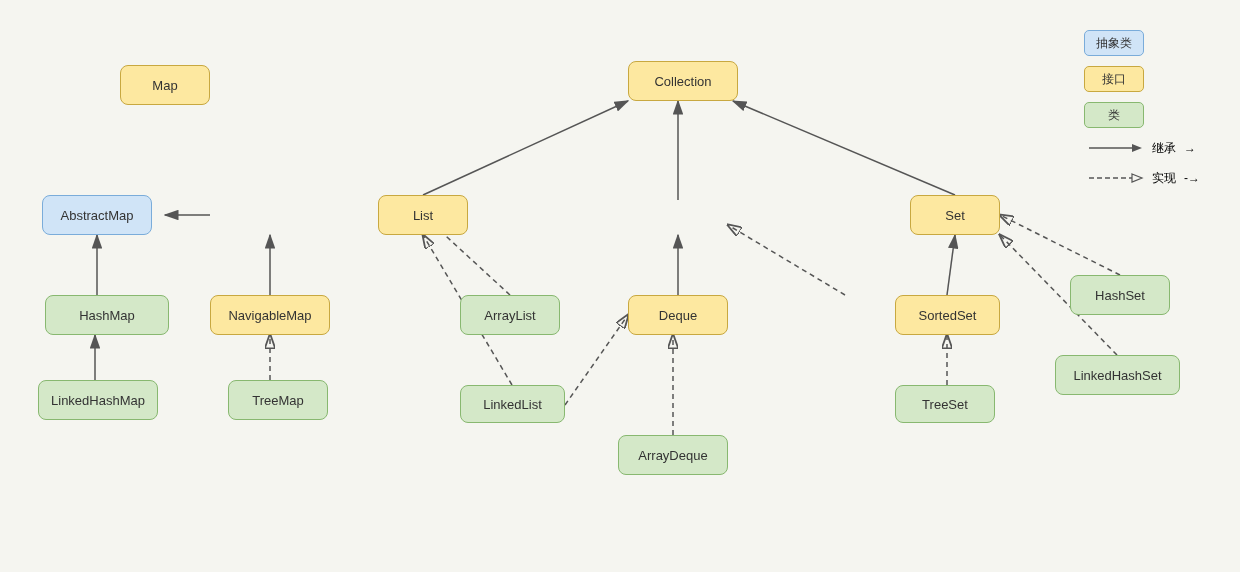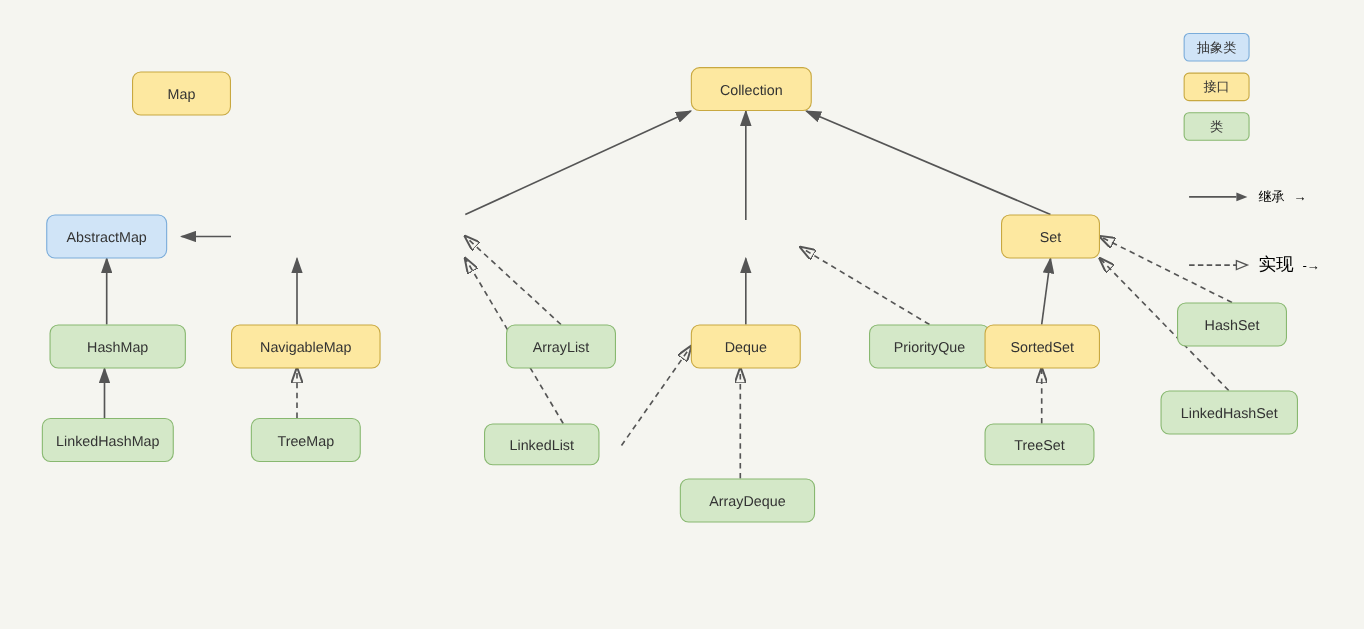--- a/index.html
+++ b/index.html
@@ -75,21 +75,20 @@
       display: flex;
       align-items: center;
       justify-content: center;
       font-size: 12px;
     }
     .legend-line {
       display: flex;
       align-items: center;
       gap: 8px;
       font-size: 12px;
-      margin-top: 31px;
     }
     .legend-line-svg {
       width: 60px;
       height: 20px;
     }
   </style>
 </head>
 <body>
 
 <div class="diagram-container">
@@ -146,66 +145,66 @@
   </svg>
 
   <div class="node node-interface" style="left:120px;top:65px;width:90px;height:40px">
     <span>Map</span>
   </div>
 
   <div class="node node-interface" style="left:628px;top:61px;width:110px;height:40px">
     <span>Collection</span>
   </div>
 
+  <div class="node node-interface" style="left:378px;top:195px;width:90px;height:40px">
+    <span>List</span>
+  </div>
 
 
   <div class="node node-interface" style="left:910px;top:195px;width:90px;height:40px">
     <span>Set</span>
   </div>
 
   <div class="node node-abstract" style="left:42px;top:195px;width:110px;height:40px">
     <span>AbstractMap</span>
   </div>
 
 
   <div class="node node-class" style="left:45px;top:295px;width:124px;height:40px">
     <span>HashMap</span>
   </div>
 
-  <div class="node node-interface" style="left:210px;top:295px;width:136px;height:40px">
+  <div class="node node-interface" style="left:210px;top:295px;width:120px;height:40px">
     <span>NavigableMap</span>
   </div>
 
   <div class="node node-class" style="left:38px;top:380px;width:120px;height:40px">
     <span>LinkedHashMap</span>
   </div>
 
   <div class="node node-class" style="left:228px;top:380px;width:100px;height:40px">
     <span>TreeMap</span>
   </div>
 
   <div class="node node-class" style="left:460px;top:295px;width:100px;height:40px">
     <span>ArrayList</span>
   </div>
 
-  <div class="node node-class" style="left:440px;top:385px;width:105px;height:28px">
+  <div class="node node-class" style="left:460px;top:385px;width:105px;height:28px">
     <span>LinkedList</span>
   </div>
 
   <div class="node node-interface" style="left:628px;top:295px;width:100px;height:40px">
     <span>Deque</span>
   </div>
 
-  <div class="node node-class" style="left:618px;top:435px;width:123px;height:40px">
+  <div class="node node-class" style="left:618px;top:435px;width:110px;height:40px">
     <span>ArrayDeque</span>
   </div>
 
-  <div class="node node-class" style="left:790px;top:295px;width:110px;height:40px">
-    <span>PriorityQue</span>
-  </div>
 
   <div class="node node-interface" style="left:895px;top:295px;width:105px;height:40px">
     <span>SortedSet</span>
   </div>
 
   <div class="node node-class" style="left:895px;top:385px;width:100px;height:23px">
     <span>TreeSet</span>
   </div>
 
   <div class="node node-class" style="left:1070px;top:275px;width:100px;height:40px">
@@ -238,17 +237,17 @@
         <polygon points="48,6 58,10 48,14" fill="#555"></polygon>
       </svg>
       <span style="font-size:12px">继承</span>
       <span style="font-size:12px">→</span>
     </div>
     <div class="legend-line">
       <svg class="legend-line-svg">
         <line x1="5" y1="10" x2="48" y2="10" stroke="#555" stroke-width="1.5" stroke-dasharray="5,3"></line>
         <polygon points="48,6 58,10 48,14" fill="none" stroke="#555" stroke-width="1.2"></polygon>
       </svg>
-      <span style="font-size:16px">实现</span>
+      <span style="font-size:12px">实现</span>
       <span style="font-size:12px">-→</span>
     </div>
   </div>
 </div>
 
 </body></html>

